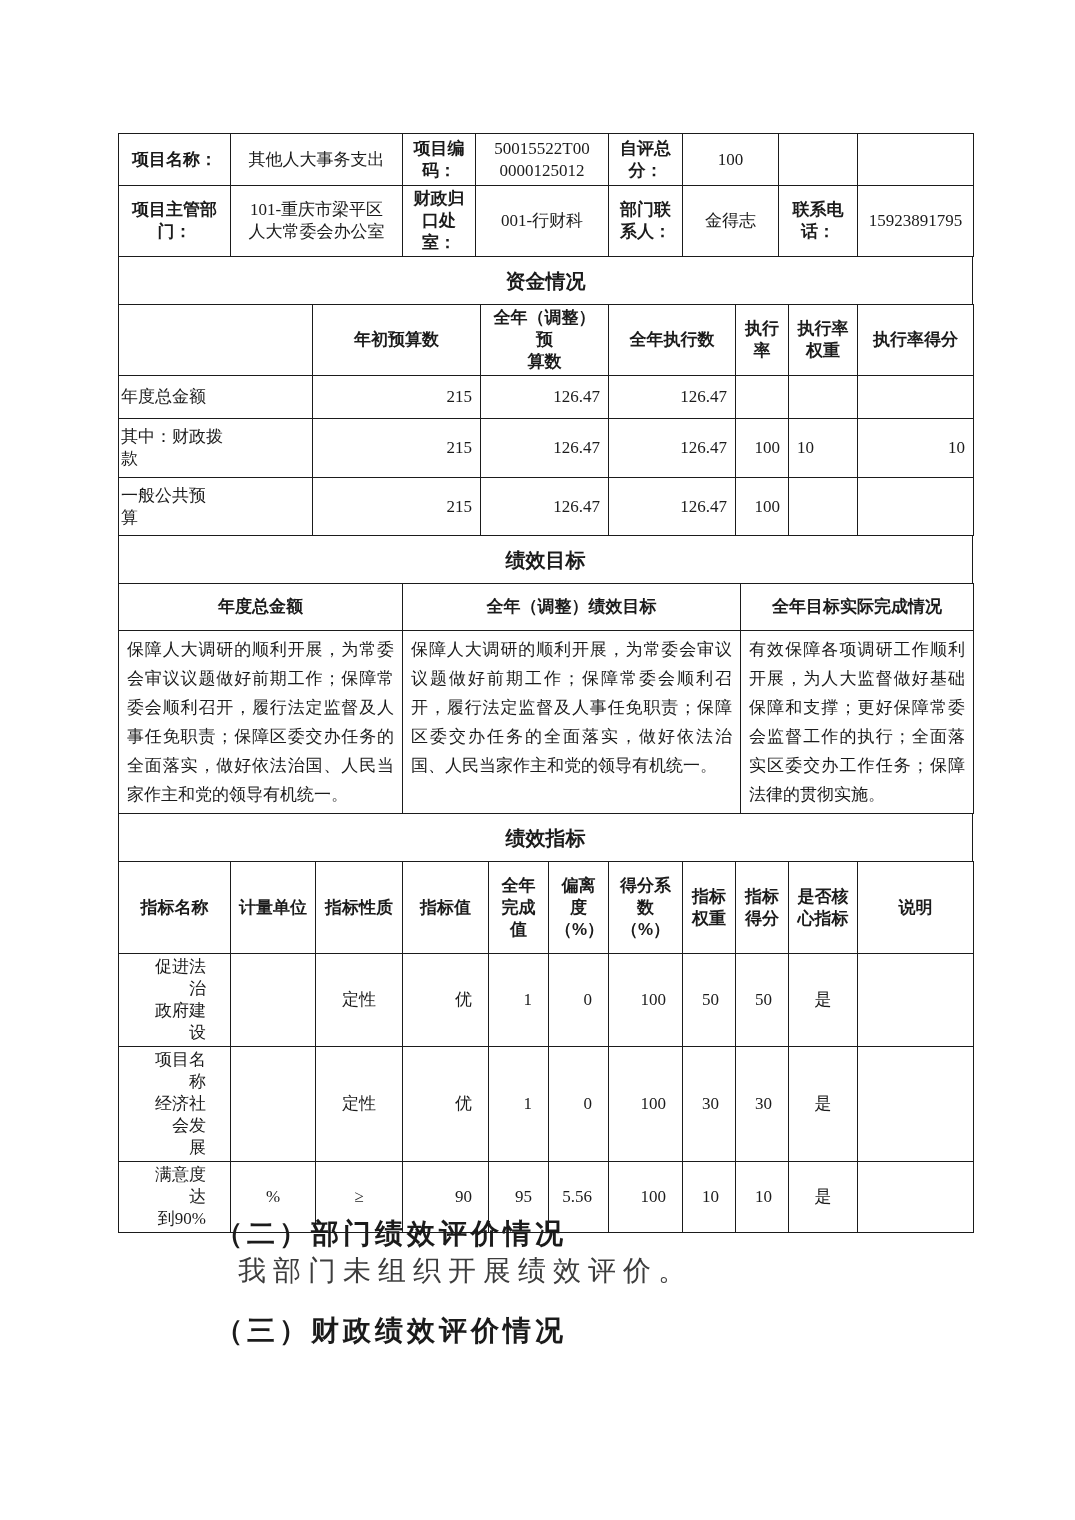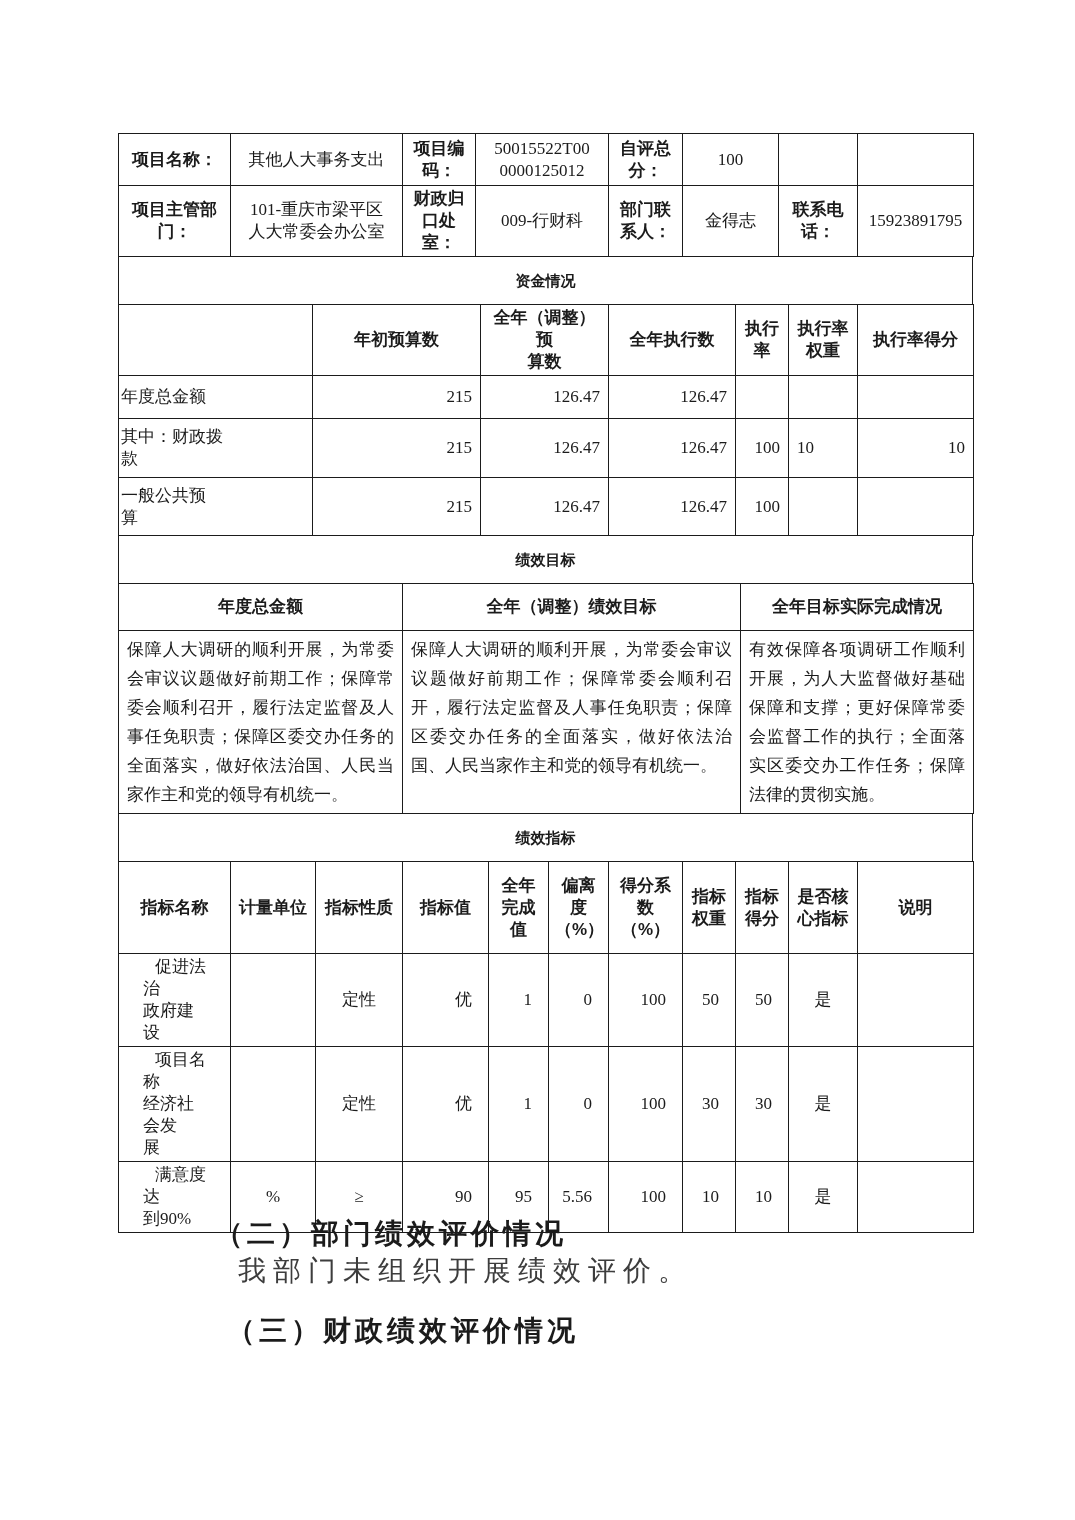--- a/index.html
+++ b/index.html
@@ -4,27 +4,27 @@
 <style>
   html,body{margin:0;padding:0;background:#ffffff;}
   .page{position:relative;width:1075px;height:1520px;background:#ffffff;
         font-family:"Liberation Serif","DejaVu Serif",serif;color:#1b1b1b;overflow:hidden;}
   .tablewrap{position:absolute;left:118px;top:133px;width:855px;}
   table{border-collapse:collapse;table-layout:fixed;width:855px;margin-top:-1px;}
   table:first-child{margin-top:0;}
   td{border:1px solid #1b1b1b;font-size:17px;line-height:22px;vertical-align:middle;
      padding:2px 6px;white-space:pre-line;word-break:break-all;color:#1b1b1b;}
   .hd{font-family:"Liberation Sans","DejaVu Sans",sans-serif;font-weight:700;text-align:center;}
-  .band{font-size:15px;}
+  .band{font-size:20px;}
   .ctr{text-align:center;}
   .lbl{text-align:left;padding-left:2px;}
   .num{text-align:right;padding-right:8px;}
   .num2{text-align:right;padding-right:16px;}
   .numL{text-align:left;padding-left:8px;}
-  .name{text-align:left;padding:2px 24px;text-indent:12px;}
+  .name{text-align:right;padding:2px 24px;text-indent:12px;}
   .para{vertical-align:top;text-align:justify;padding:4px 8px;line-height:29px;}
   .h-sec{position:absolute;left:215px;font-size:28px;font-weight:700;letter-spacing:4px;
          font-family:"Liberation Serif","DejaVu Serif",serif;}
   .p-sec{position:absolute;left:238px;font-size:28px;font-weight:400;letter-spacing:7px;color:#3d3d3d;}
   .pagenum{position:absolute;left:0;top:1404px;width:100%;text-align:center;
            font-size:19px;letter-spacing:2px;color:#2a2a2a;}
 </style>
 </head>
 <body>
 
@@ -57,21 +57,21 @@
         <td></td>
         <td></td>
       </tr>
       <tr style="height:65px">
         <td class="hd">项目主管部
 门：</td>
         <td class="ctr">101-重庆市梁平区
 人大常委会办公室</td>
         <td class="hd">财政归
 口处室：</td>
-        <td class="ctr">009-行财科</td>
+        <td class="ctr">001-行财科</td>
         <td class="hd">部门联
 系人：</td>
         <td class="ctr">金得志</td>
         <td class="hd">联系电
 话：</td>
         <td class="ctr">15923891795</td>
       </tr>
     </tbody>
       </table>
 
@@ -253,16 +253,16 @@
         <td class="ctr">是</td>
         <td></td>
       </tr>
     </tbody>
       </table>
 
   </div>
 
   <div class="h-sec" style="top:1215px;">（二）部门绩效评价情况</div>
   <div class="p-sec" style="top:1252px;">我部门未组织开展绩效评价。</div>
-  <div class="h-sec" style="top:1312px;margin-left:12px;">（三）财政绩效评价情况</div>
+  <div class="h-sec" style="top:1312px;">（三）财政绩效评价情况</div>
 
 
 </div>
 
 </body></html>

